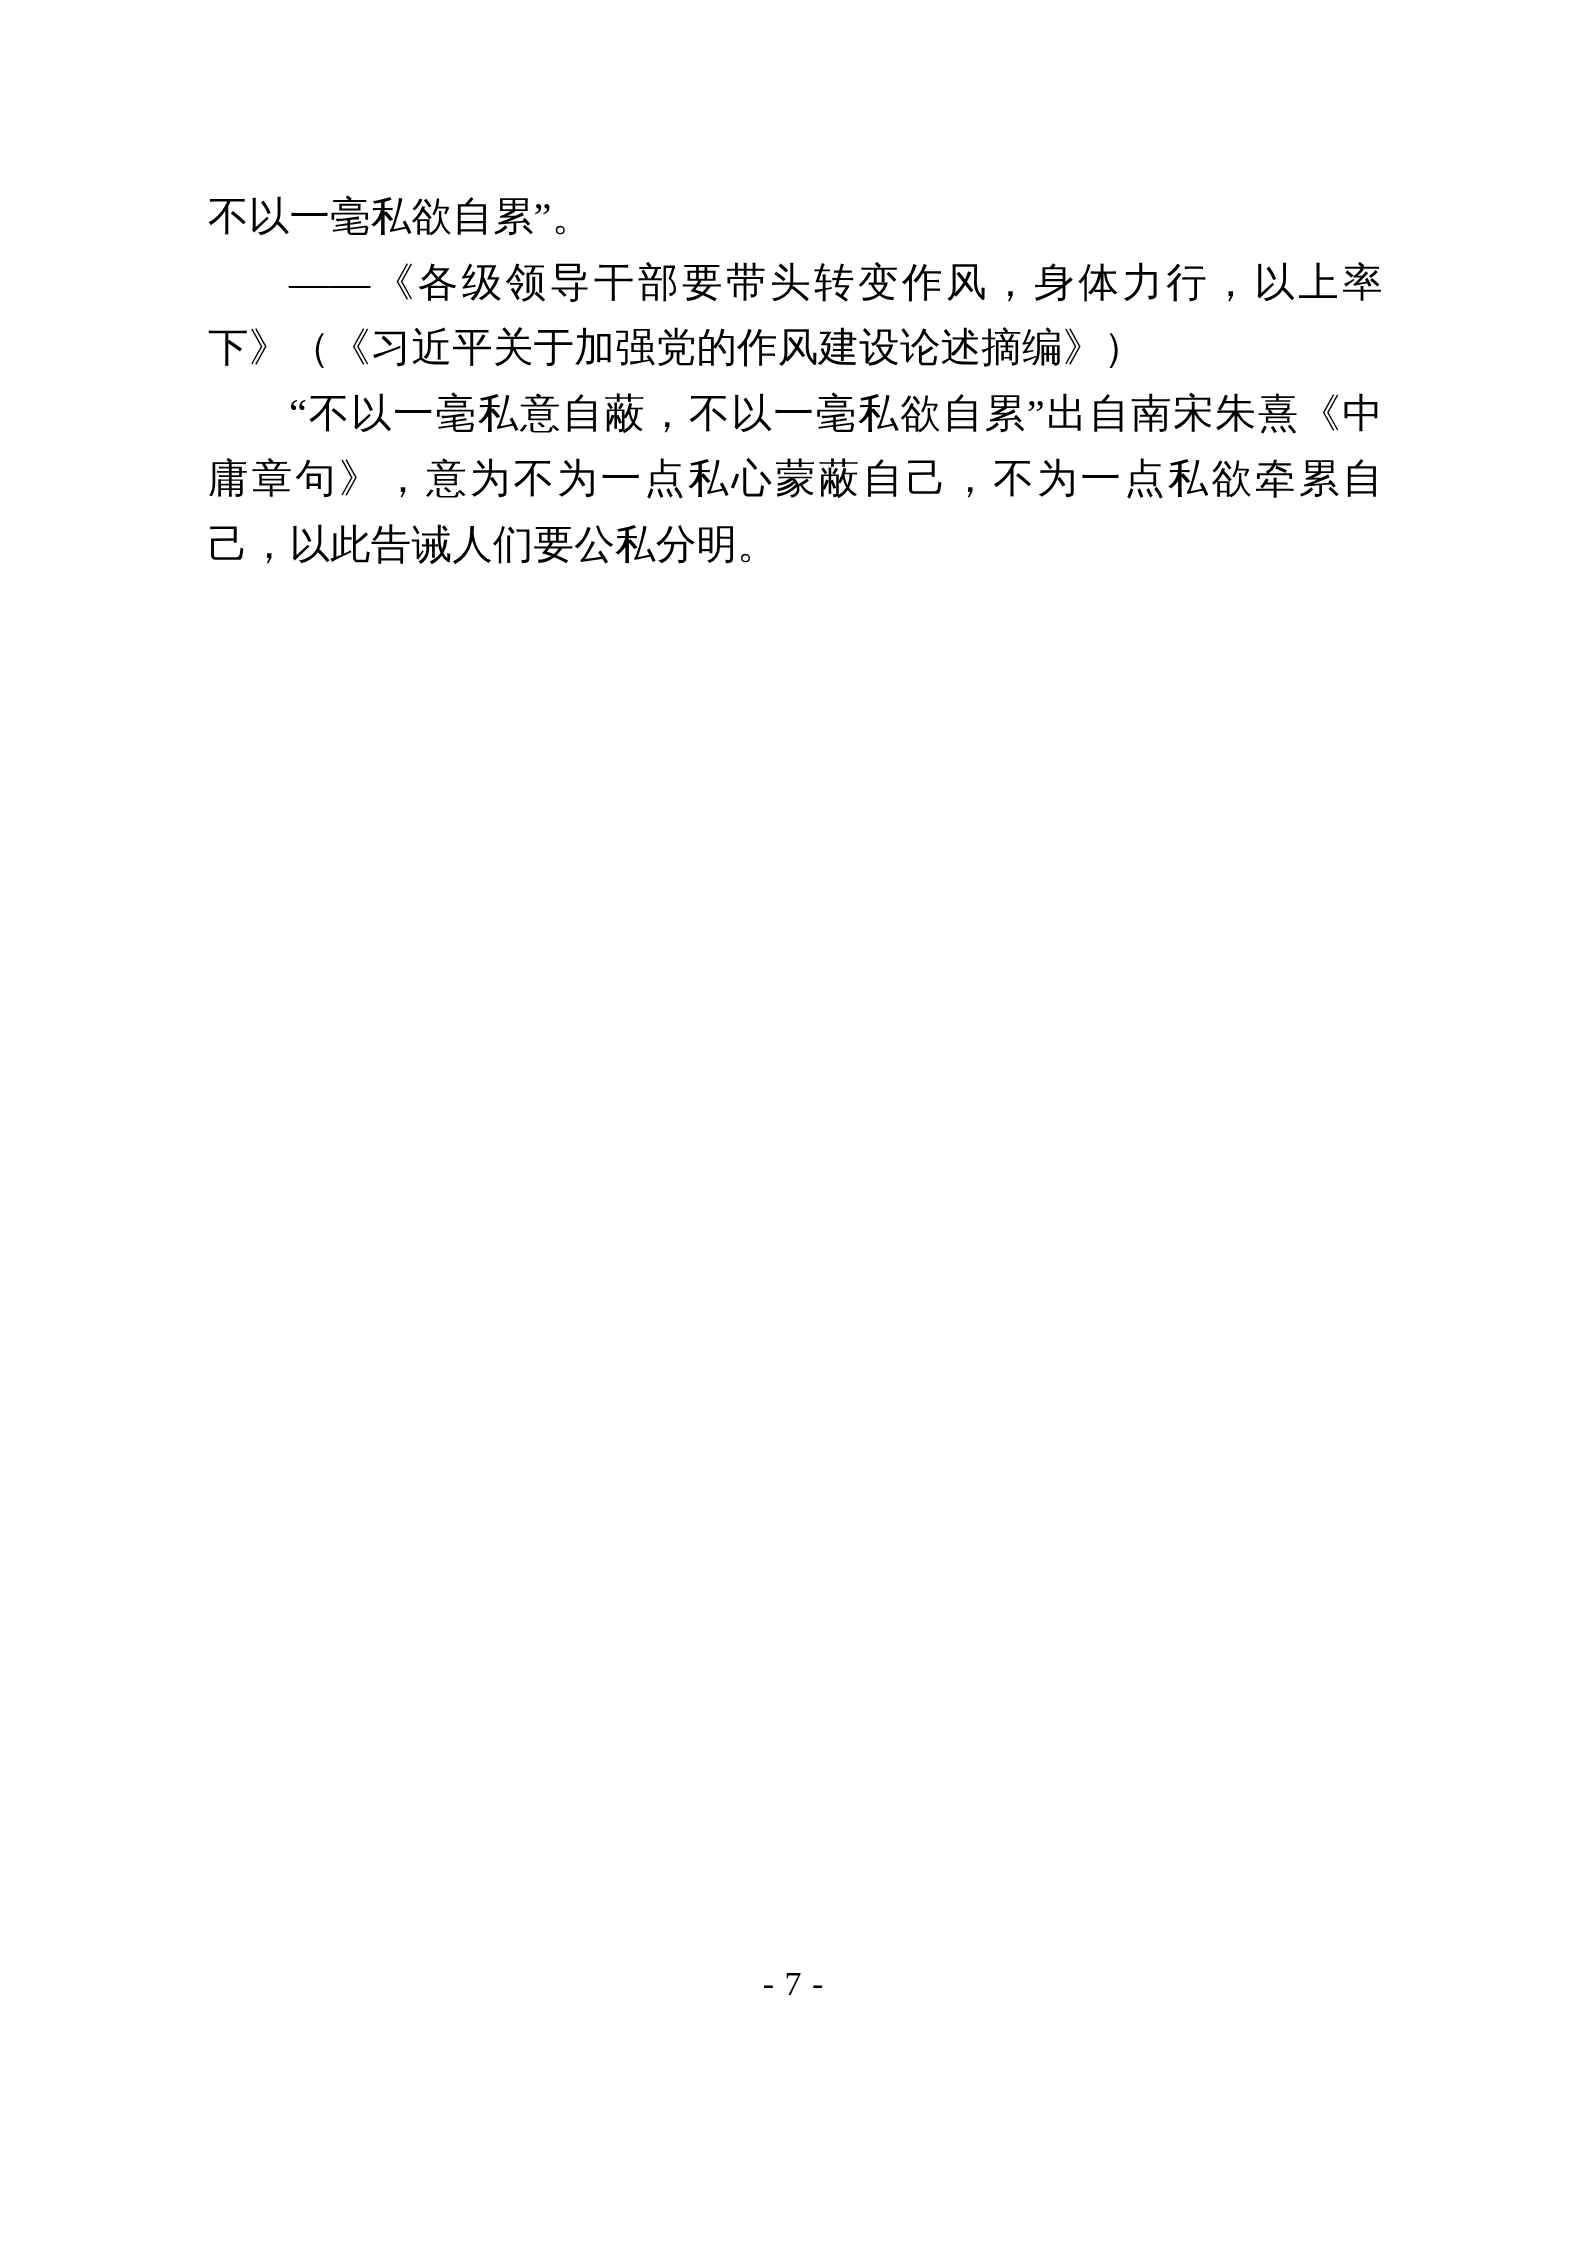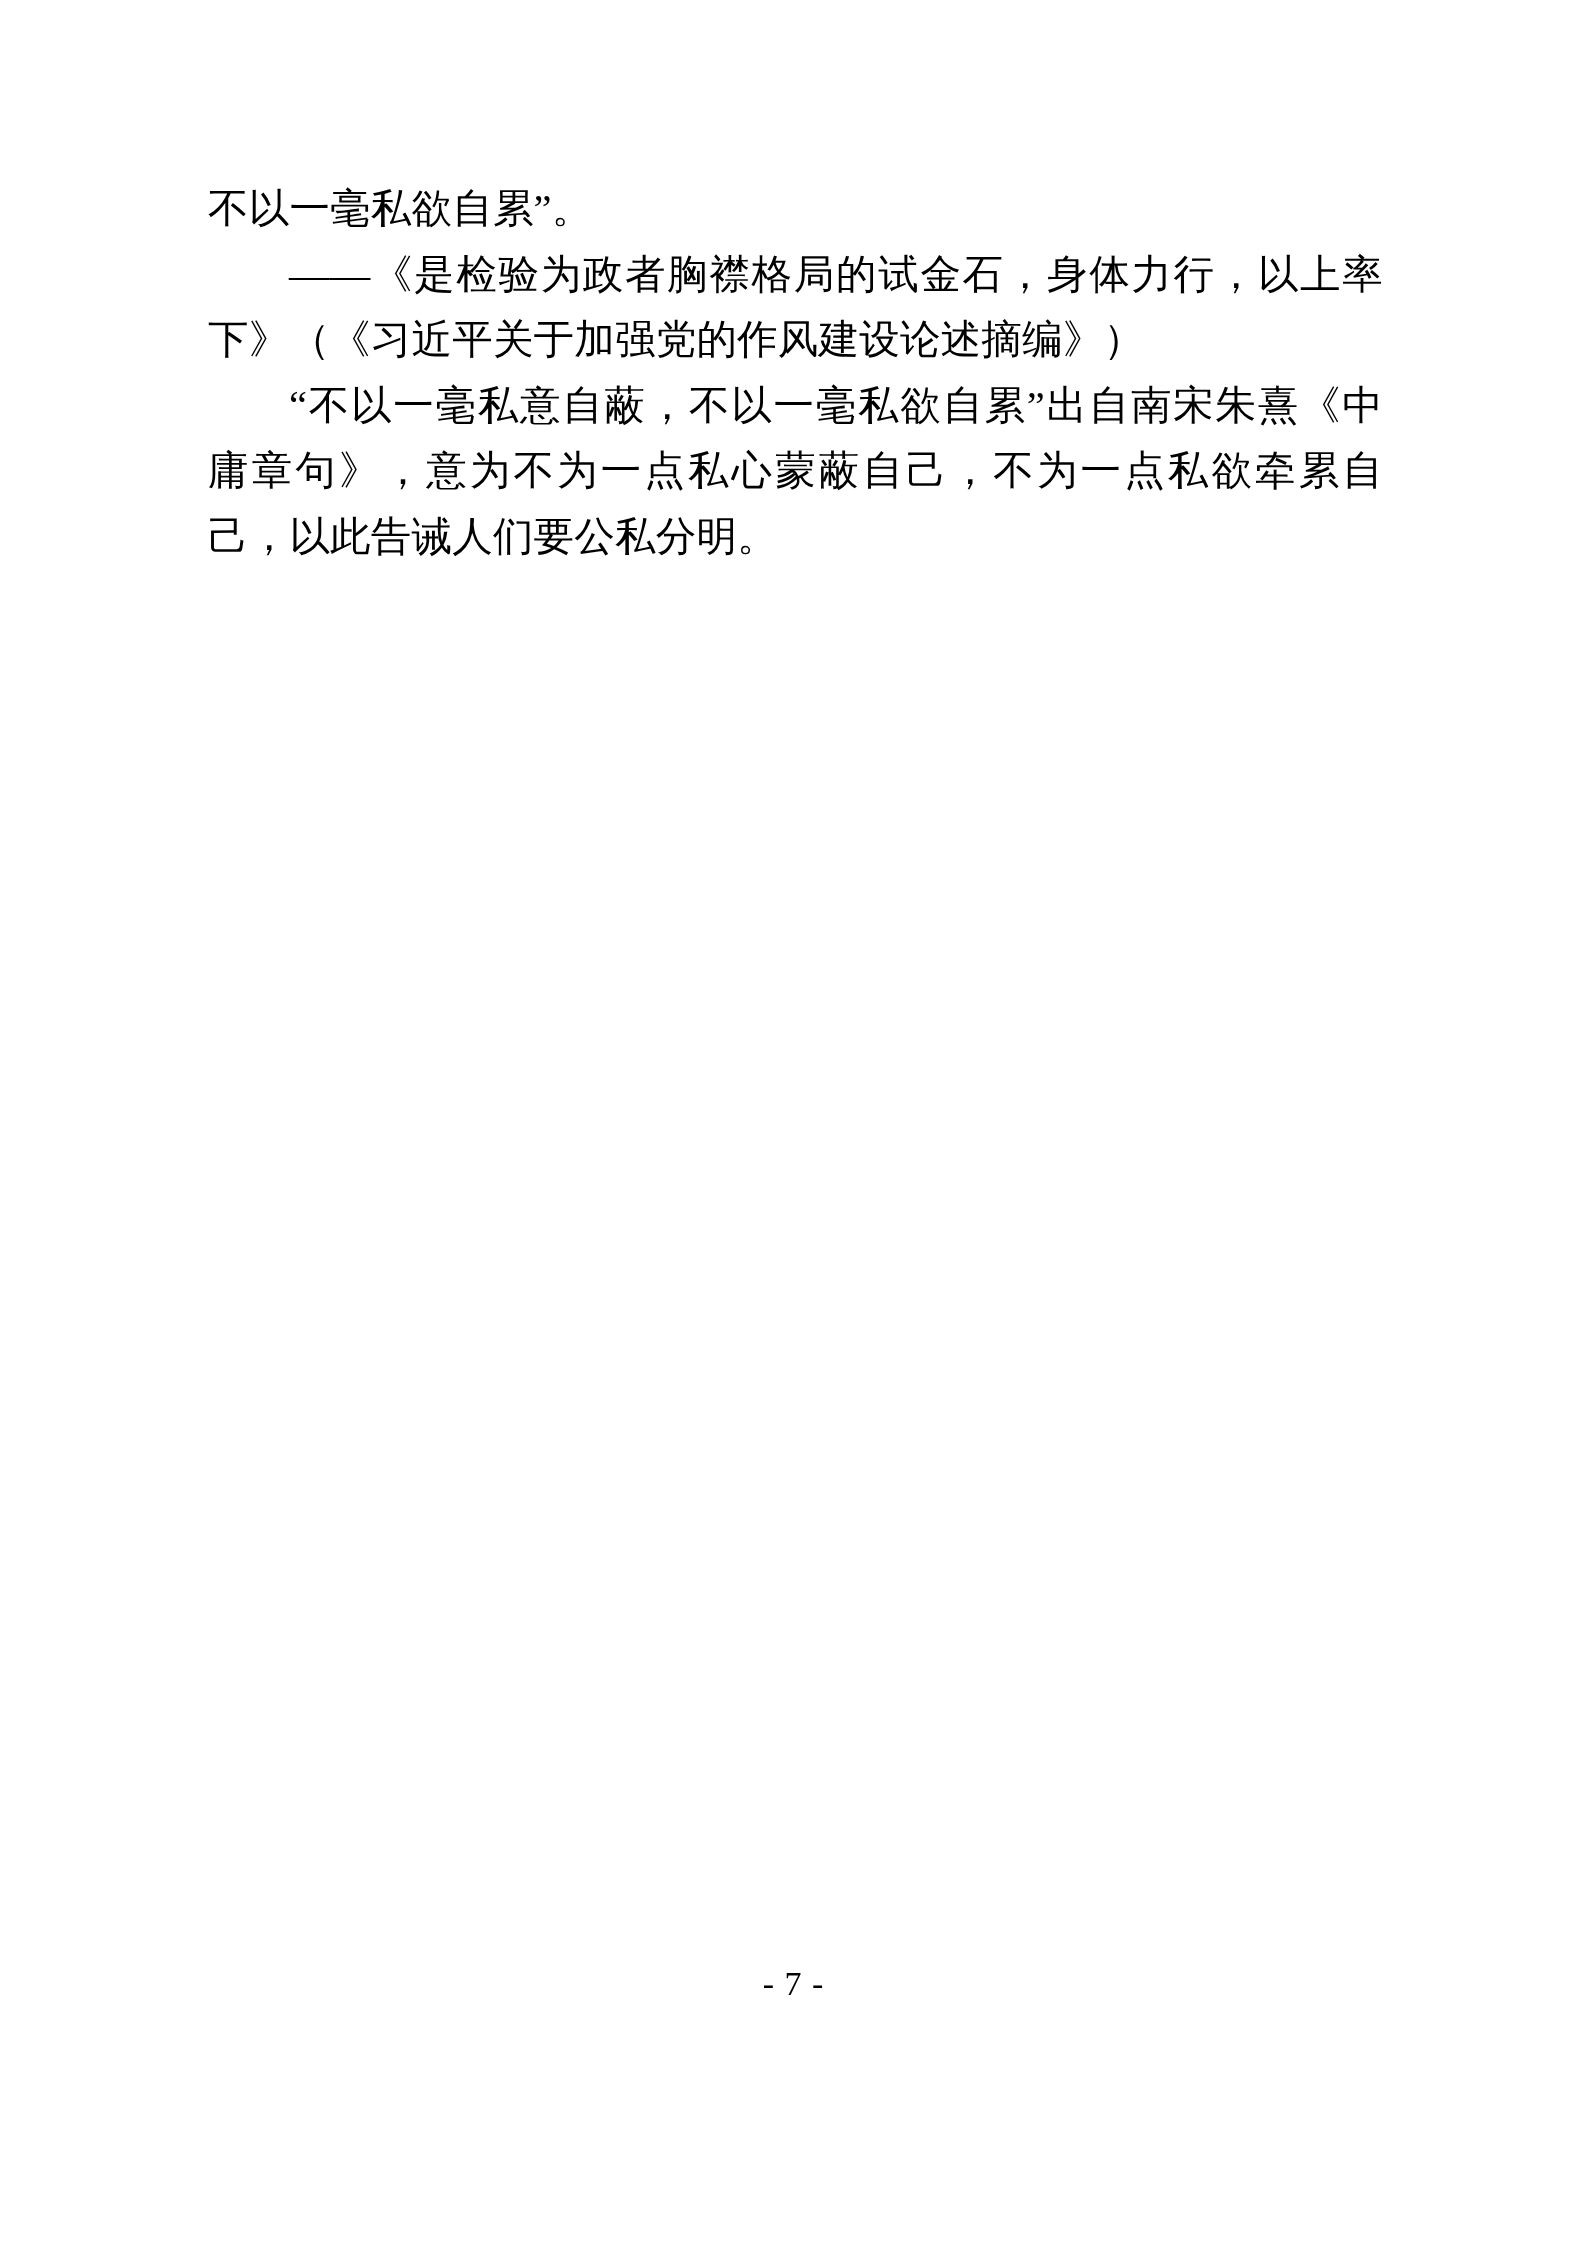--- a/index.html
+++ b/index.html
@@ -15,21 +15,21 @@
     position: relative;
     width: 1587px;
     height: 2245px;
     background: #ffffff;
     box-sizing: border-box;
     overflow: hidden;
   }
   .content {
     position: absolute;
     left: 208px;
-    top: 176px;
+    top: 184px;
     width: 1175px;
   }
   .para {
     font-size: 40.5px;
     line-height: 1.62;
     text-align: justify;
     text-justify: inter-ideograph;
     letter-spacing: 0.2px;
     margin: 0 0 0 0;
     word-break: break-all;
@@ -50,17 +50,17 @@
     font-family: "Liberation Serif", "DejaVu Serif", serif;
     letter-spacing: 1px;
   }
 </style>
 </head>
 <body>
 
 <div class="page">
   <div class="content">
     <p class="para noindent">不以一毫私欲自累”。</p>
-    <p class="para indent">——《是检验为政者胸襟格局的试金石，身体力行，以上率下》（《习近平关于加强党的作风建设论述摘编》）</p>
+    <p class="para indent">——《各级领导干部要带头转变作风，身体力行，以上率下》（《习近平关于加强党的作风建设论述摘编》）</p>
     <p class="para indent">“不以一毫私意自蔽，不以一毫私欲自累”出自南宋朱熹《中庸章句》，意为不为一点私心蒙蔽自己，不为一点私欲牵累自己，以此告诫人们要公私分明。</p>
   </div>
   <div class="footer">- 7 -</div>
 </div>
 
 </body></html>

